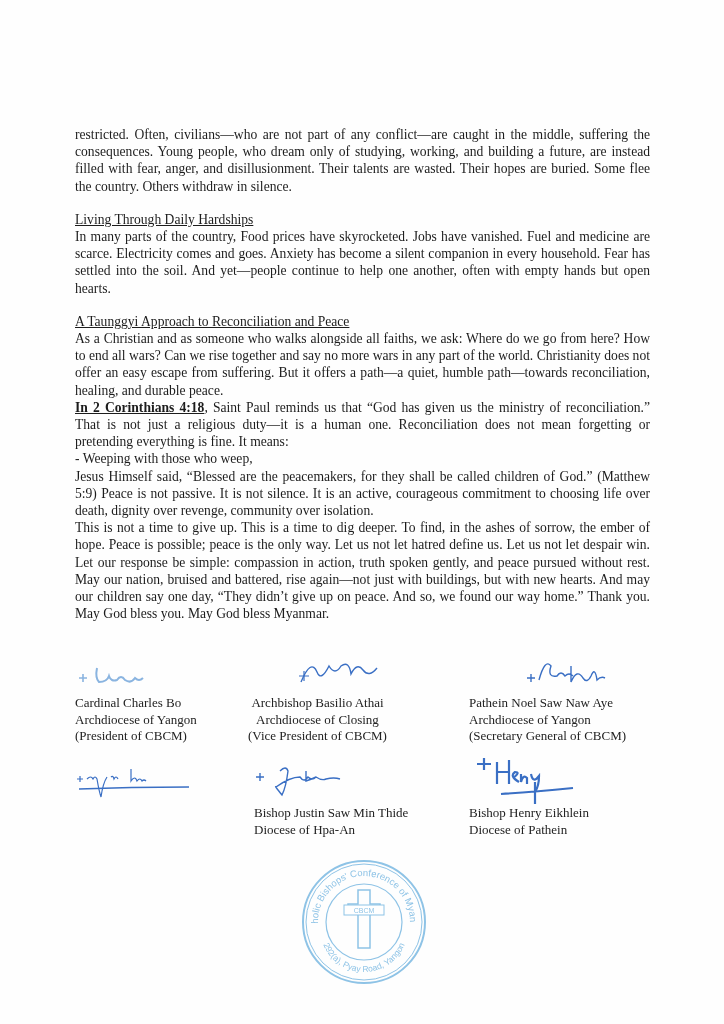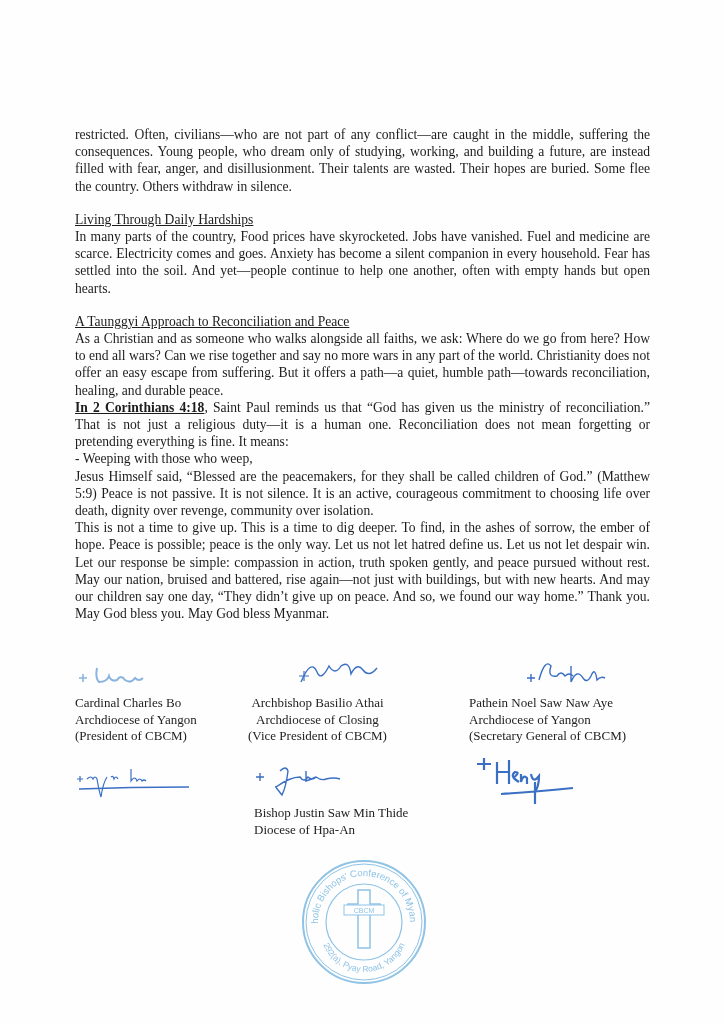--- a/index.html
+++ b/index.html
@@ -81,20 +81,24 @@
   <div class="sig-block" style="left:248px;top:805px;margin-left:6px;">
     <span class="line">Bishop Justin Saw Min Thide</span>
     <span class="line">Diocese of Hpa-An</span>
   </div>
 
   <svg class="sig-ink" style="left:475px;top:756px;" width="110" height="50">
     <path d="M2 8 h14 M9 2 v12" stroke="#3a6fc4" stroke-width="2.2" fill="none"></path>
     <path d="M22 6 v22 M34 4 v24 M22 16 h12 M38 22 q8 -6 2 -6 q-6 4 4 10 M46 18 v8 q2 -8 6 -4 v6 M56 18 q2 10 8 2 q0 10 -4 16" stroke="#3a6fc4" stroke-width="2.2" fill="none"></path>
     <path d="M26 38 q30 -2 72 -6 M60 26 v22" stroke="#3a6fc4" stroke-width="2.2" fill="none"></path>
   </svg>
+  <div class="sig-block" style="left:469px;top:805px;">
+    <span class="line">Bishop Henry Eikhlein</span>
+    <span class="line">Diocese of Pathein</span>
+  </div>
 
   <svg class="seal" viewBox="0 0 128 128">
     <defs>
       <path id="arcTop" d="M 18 64 A 46 46 0 0 1 110 64"></path>
       <path id="arcBottom" d="M 20 70 A 44 44 0 0 0 108 70"></path>
     </defs>
     <circle cx="64" cy="64" r="61" fill="none" stroke="#8ec3e6" stroke-width="2"></circle>
     <circle cx="64" cy="64" r="58" fill="none" stroke="#8ec3e6" stroke-width="1"></circle>
     <circle cx="64" cy="64" r="38" fill="none" stroke="#8ec3e6" stroke-width="1.2"></circle>
     <text font-family="Liberation Sans, sans-serif" font-size="9.5" fill="#8ec3e6">

